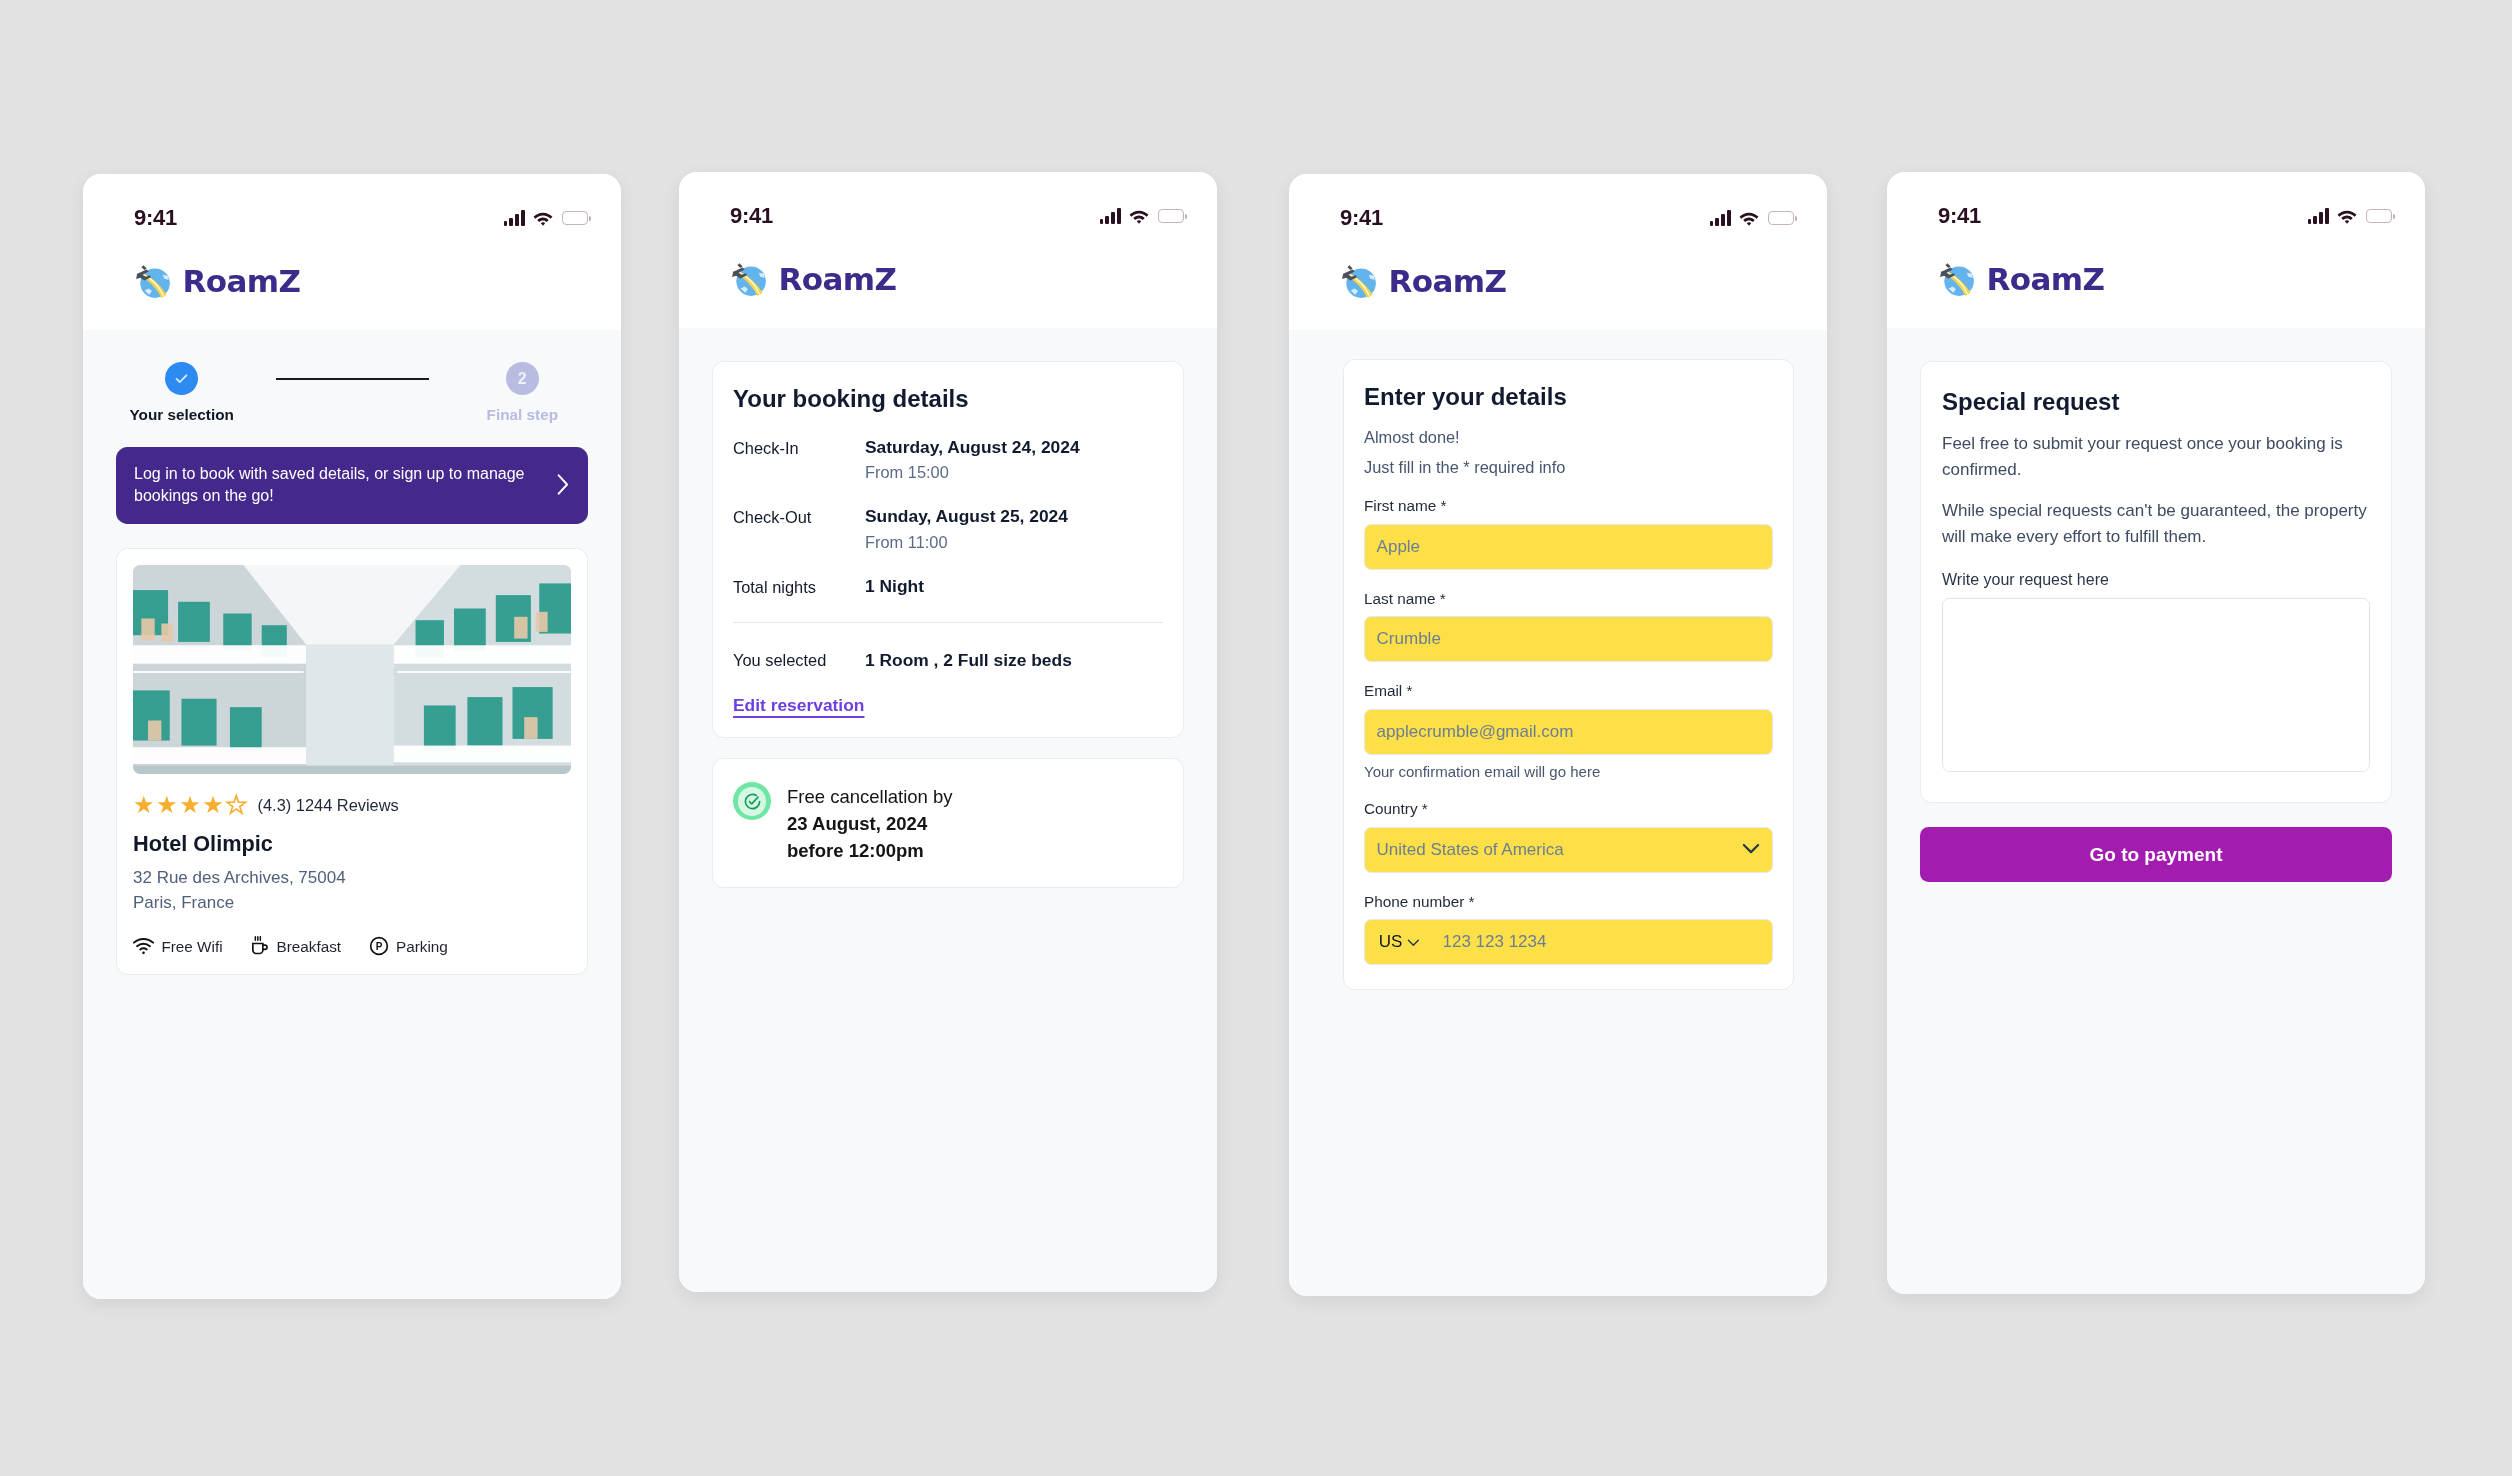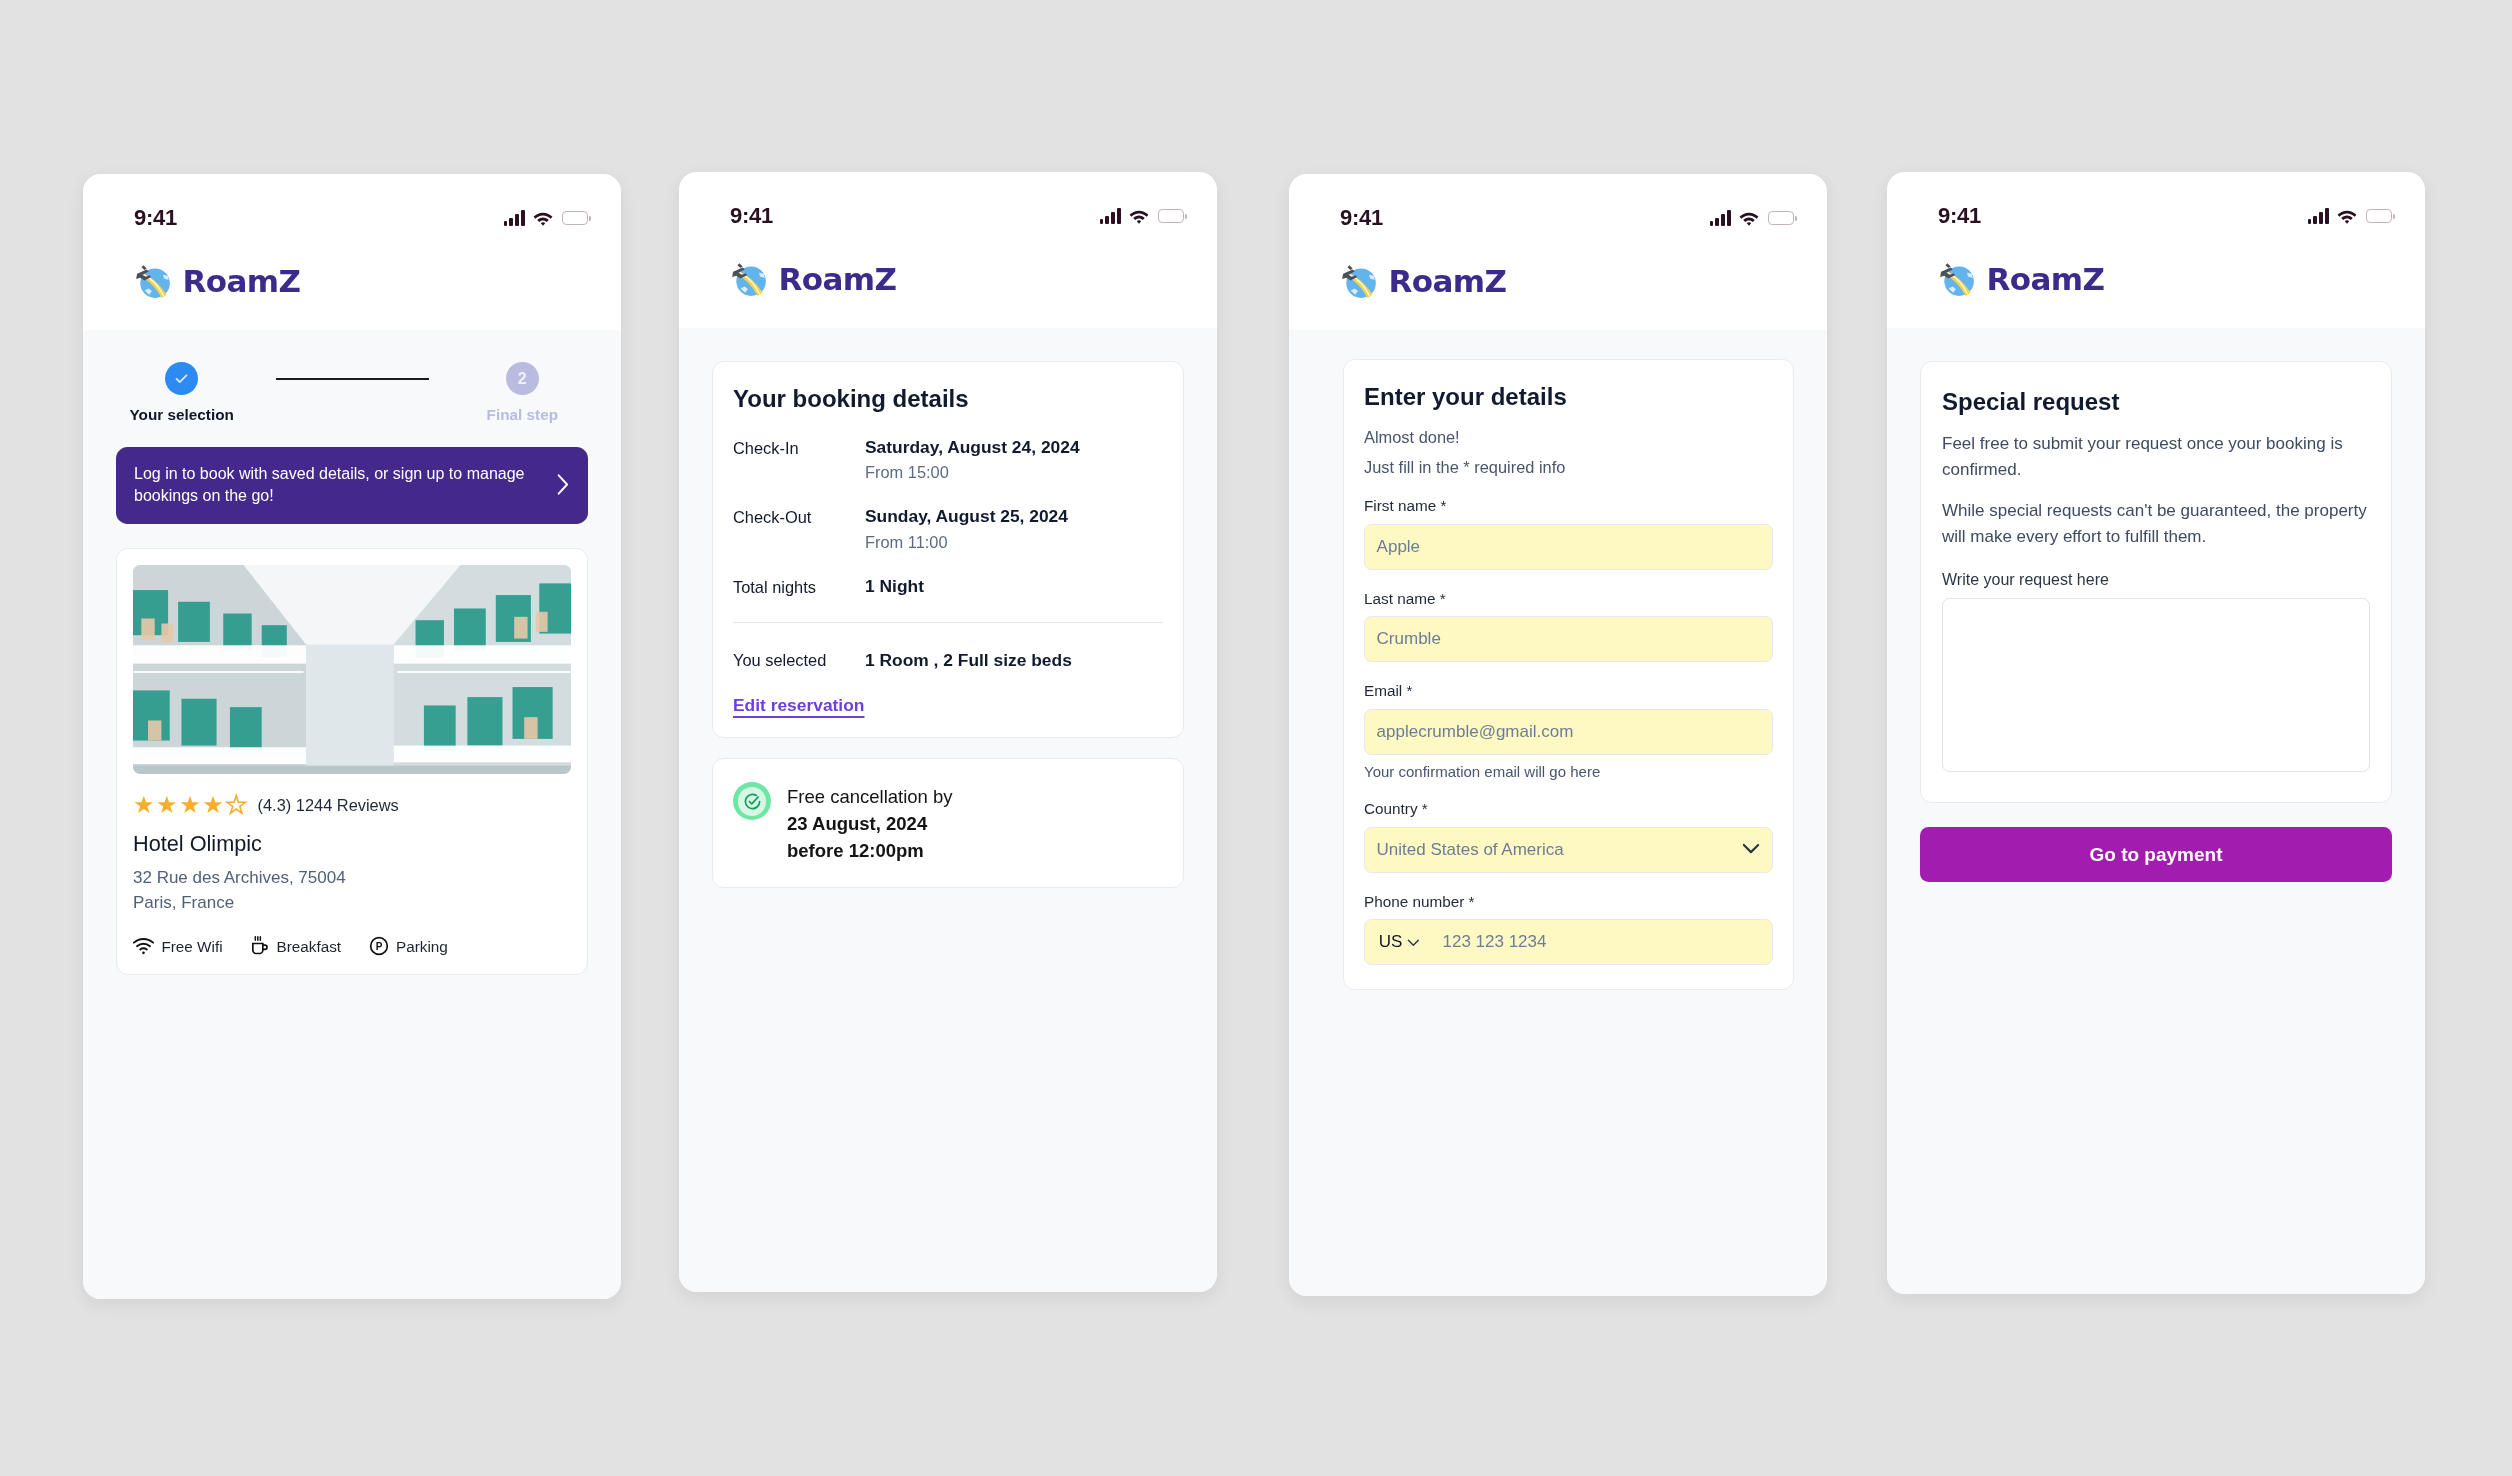--- a/index.html
+++ b/index.html
@@ -128,21 +128,21 @@
   .hotel-photo {
     width: 100%; height: 209px; border-radius: 7.4px; overflow: hidden;
     position: relative; background: #cfd9de;
   }
   .hotel-photo svg { display: block; width: 100%; height: 100%; }
   .rating-row { display: flex; align-items: center; gap: 10.6px; margin-top: 19px; }
   .stars { display: flex; gap: 1.6px; }
   .star { font-size: 24px; line-height: 1; color: #f7ae2e; }
   .star.empty { color: #ffffff; -webkit-text-stroke: 1.6px #f7ae2e; }
   .review-text { font-size: 16.4px; color: #1f2937; }
-  .hotel-name { margin-top: 13.7px; font-size: 21.7px; font-weight: 400; color: #111827; }
+  .hotel-name { margin-top: 13.7px; font-size: 21.7px; font-weight: 700; color: #111827; }
   .hotel-address { margin-top: 8.5px; font-size: 17px; line-height: 1.48; color: #51607a; }
   .amenities { display: flex; align-items: center; gap: 27.5px; margin-top: 20px; }
   .amenity { display: flex; align-items: center; gap: 7.4px; }
   .amenity-label { font-size: 15.3px; color: #1d2430; }
 
   
   .card {
     background: #ffffff;
     border: 0.5px solid #e8ebf0;
     border-radius: 11.6px;
@@ -184,21 +184,21 @@
   .cancel-text b { font-weight: 700; }
 
   
   .form-card { margin-top: 28.5px; padding: 23px 20px 24px 20px; margin-left: 21px; }
   .form-sub { font-size: 16.4px; color: #47566e; margin-top: 17px; }
   .form-sub.tight { margin-top: 11.6px; }
   .field { margin-top: 20px; }
   .field-label { font-size: 15.3px; color: #1f2937; font-weight: 400; }
   .field-input {
     margin-top: 8.5px; width: 100%; height: 46px;
-    border: 1.1px solid #e4e8ef; border-radius: 7.4px; background: #fef9c3;
+    border: 1.1px solid #e4e8ef; border-radius: 7.4px; background: #fde047;
     display: flex; align-items: center; padding: 0 11.6px;
     font-size: 17px; color: #6d7d95;
   }
   .field-help { font-size: 15px; color: #47566e; margin-top: 8.5px; }
   .select-wrap { position: relative; }
   .select-caret { position: absolute; right: 12.7px; top: 50%; transform: translateY(-50%); }
   .phone-input { display: flex; align-items: center; gap: 10px; padding-left: 13.7px; }
   .phone-cc { font-size: 17px; color: #0f1726; font-weight: 400; display: flex; align-items: center; gap: 4.8px; }
   .phone-num { font-size: 17px; color: #6d7d95; margin-left: 12.7px; }
 

